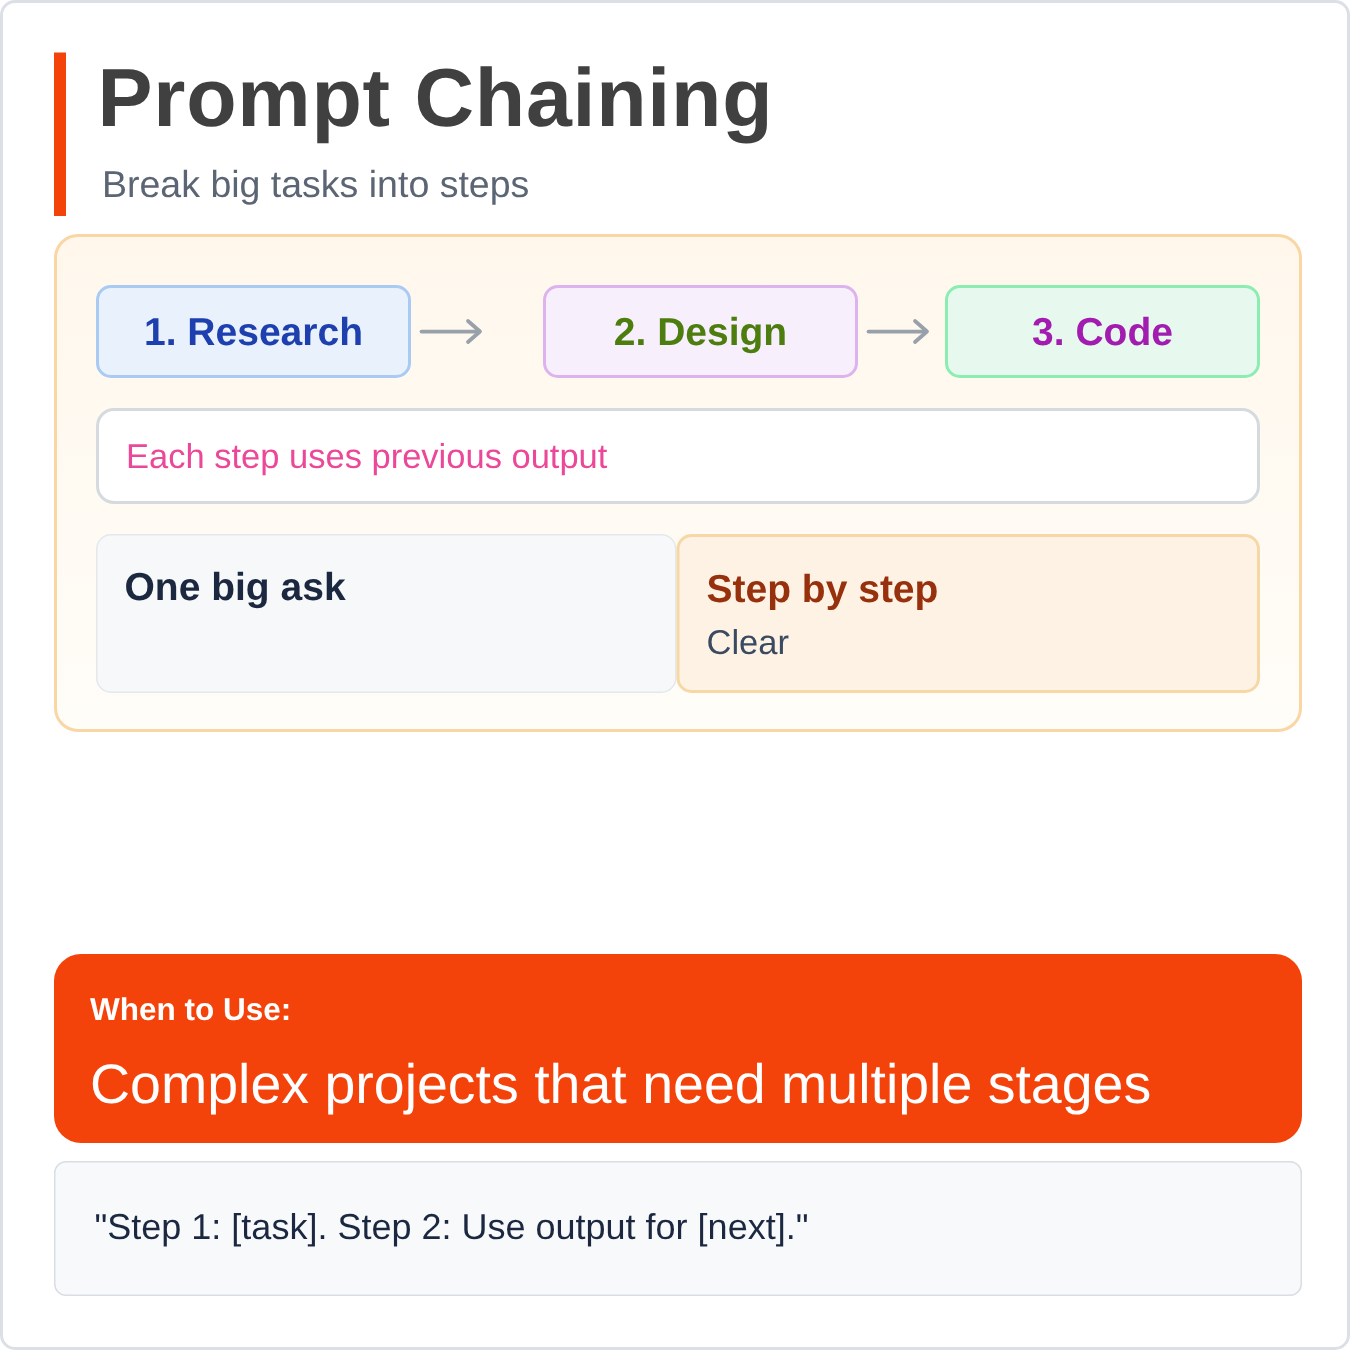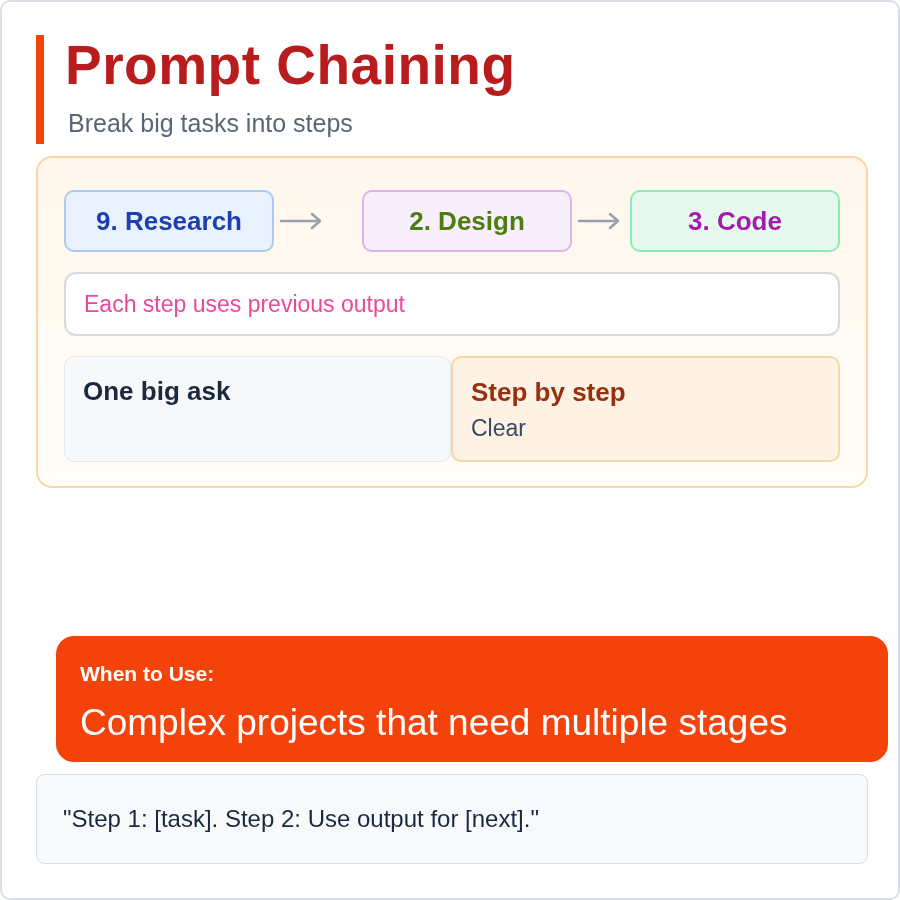--- a/index.html
+++ b/index.html
@@ -28,21 +28,21 @@
     height: 109px;
     background: #f4420b;
   }
   .page-title {
     position: absolute;
     left: 63px;
     top: 33px;
     font-size: 55px;
     font-weight: 900;
     letter-spacing: 0.5px;
-    color: #b91c1c;
+    color: #404040;
     line-height: 1.1;
     white-space: nowrap;
   }
   .page-subtitle {
     position: absolute;
     left: 66px;
     top: 107px;
     font-size: 25px;
     color: #5b6574;
     white-space: nowrap;
@@ -142,21 +142,20 @@
     position: absolute;
     left: 34px;
     top: 634px;
     width: 832px;
     height: 126px;
     box-sizing: border-box;
     background: #f4420b;
     border-radius: 18px;
     color: #ffffff;
     padding: 26px 24px 0 24px;
-    margin-left: 20px;
   }
   .banner-label {
     font-size: 21px;
     font-weight: bold;
   }
   .banner-text {
     font-size: 37px;
     margin-top: 16px;
     white-space: nowrap;
   }
@@ -185,21 +184,21 @@
 <div class="card">
 
   <div class="accent-bar"></div>
   <div class="page-title">Prompt Chaining</div>
   <div class="page-subtitle">Break big tasks into steps</div>
 
   <div class="flow-panel">
 
     <div class="chip-row">
       <div class="chip chip-research">
-        <span>9. Research</span>
+        <span>1. Research</span>
       </div>
       <span class="arrow">
         <svg width="48" height="20" viewBox="0 0 48 20" aria-hidden="true">
           <line x1="2" y1="10" x2="40" y2="10" stroke="#98a0a9" stroke-width="2.5" stroke-linecap="round"></line>
           <polyline points="33,3 41,10 33,17" fill="none" stroke="#98a0a9" stroke-width="2.5" stroke-linecap="round" stroke-linejoin="round"></polyline>
         </svg>
       </span>
       <div class="chip chip-design">
         <span>2. Design</span>
       </div>

